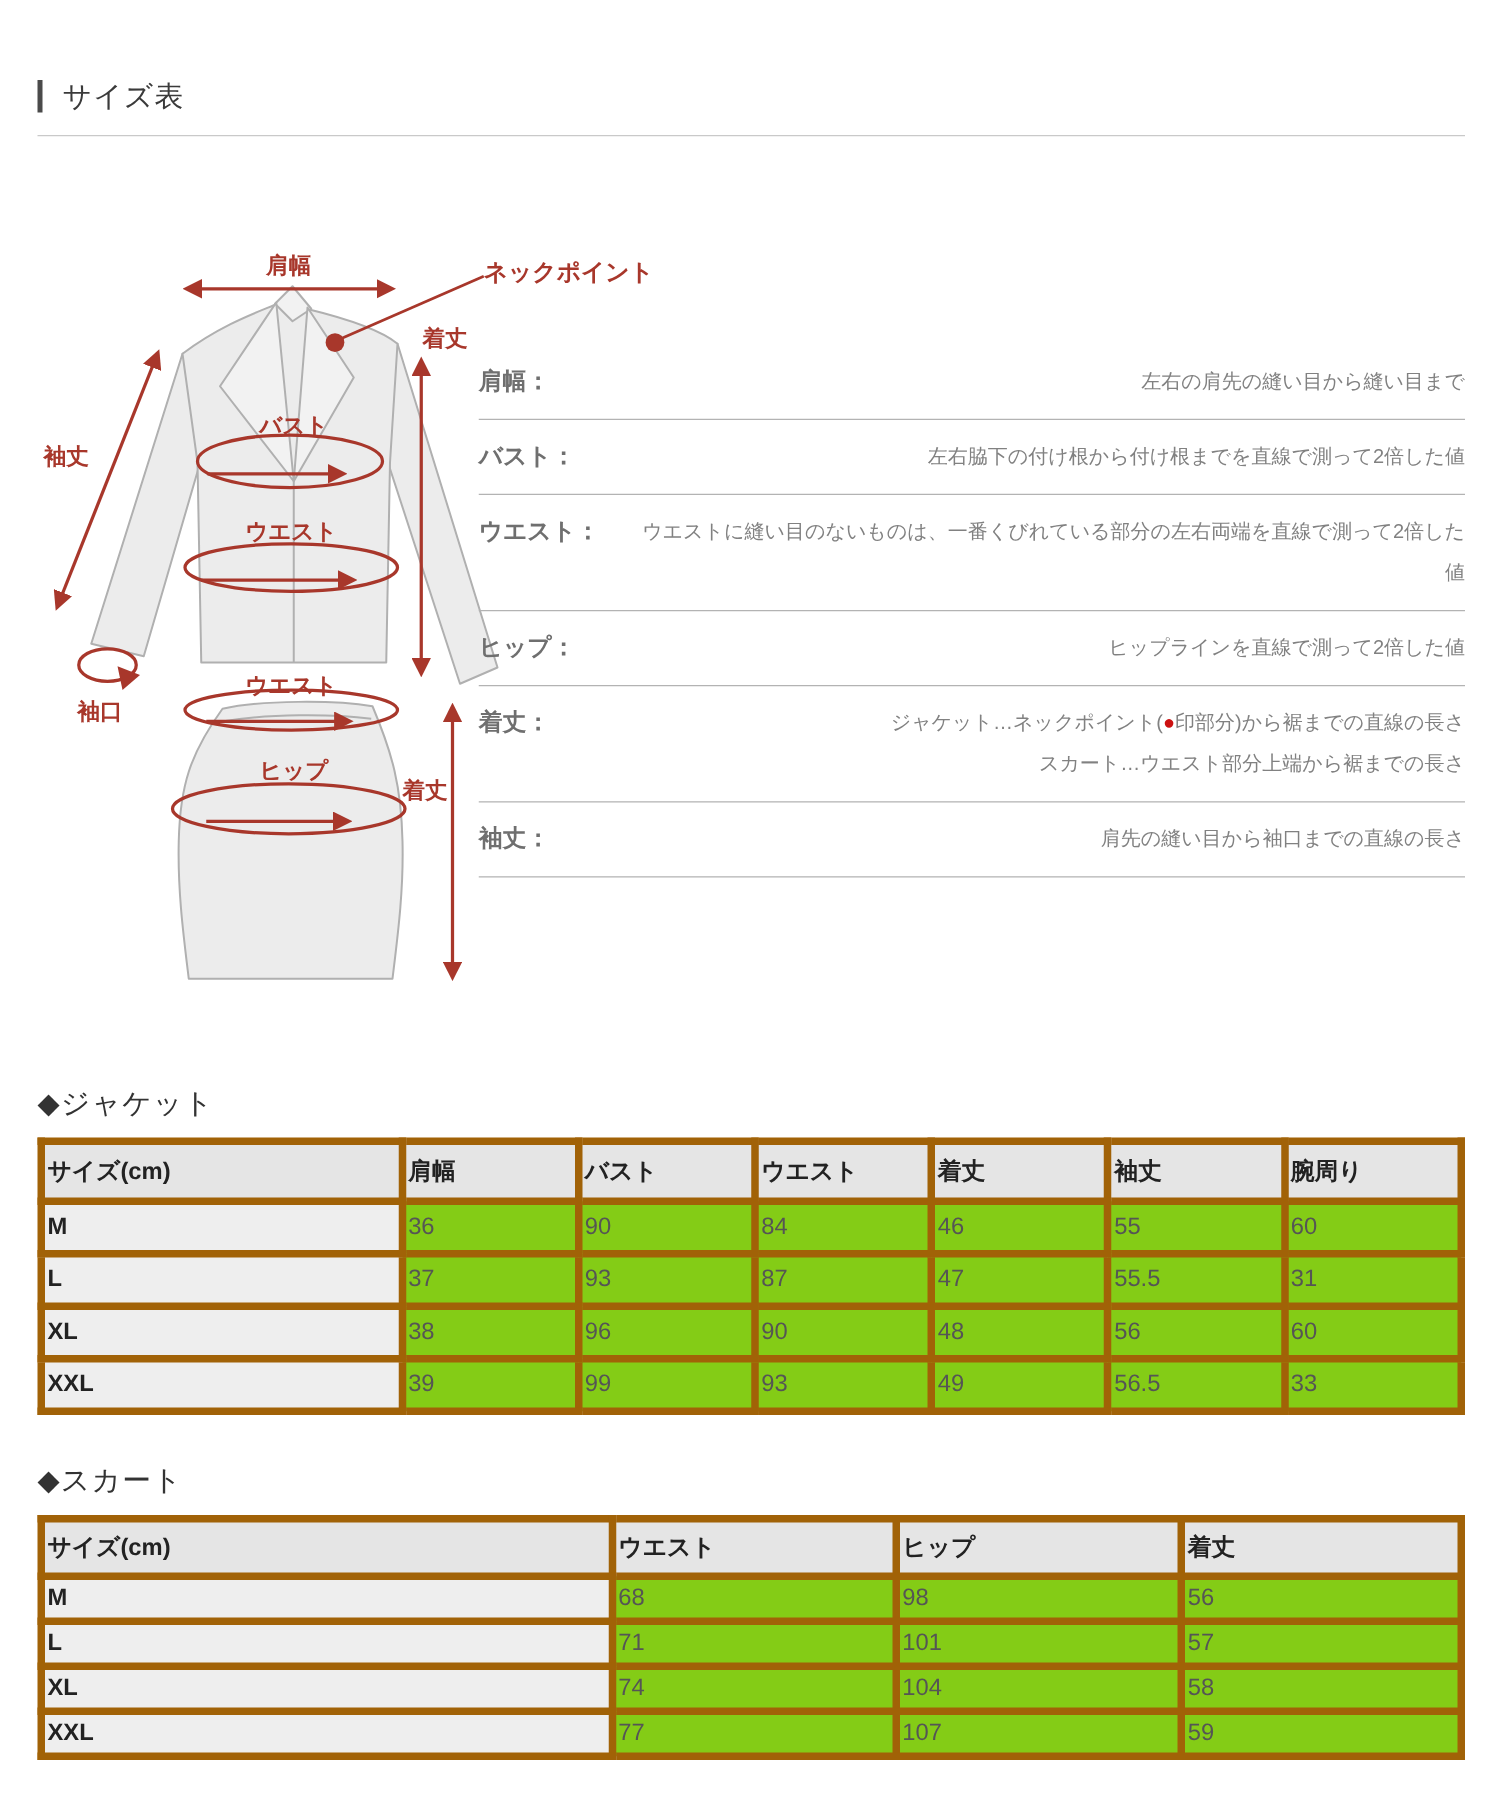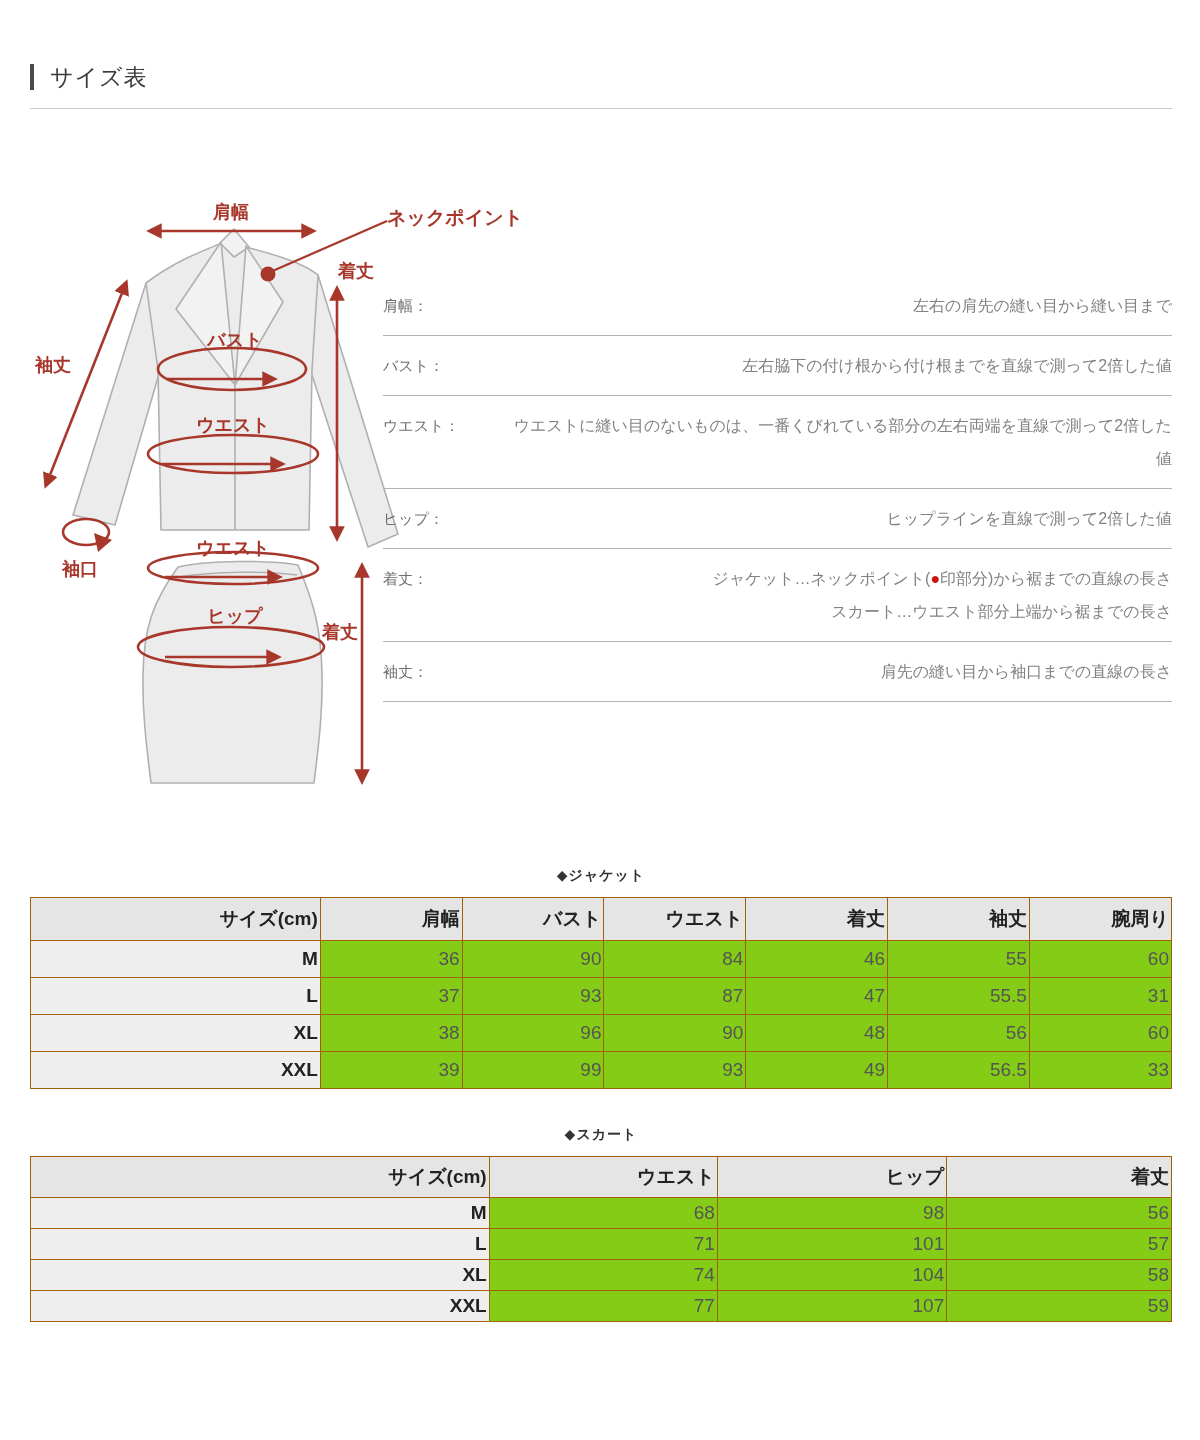--- a/index.html
+++ b/index.html
@@ -21,35 +21,35 @@
   .diagram-section{position:relative;margin-top:76px;height:632px;}
   .diagram-svg{position:absolute;left:0;top:0;}
   .neck-point-label{
     position:absolute;left:357px;top:20px;color:#a8372b;font-weight:bold;
     font-size:19px;white-space:nowrap;
   }
 
   
   .defs{position:absolute;left:353px;top:91px;right:0;}
   .def-row{display:flex;align-items:flex-start;border-bottom:1px solid #b3b3b3;padding:13px 0;}
-  .def-term{width:118px;flex:none;font-weight:normal;color:#6f6f6f;font-size:15px;line-height:33px;}
+  .def-term{width:118px;flex:none;font-weight:bold;color:#6f6f6f;font-size:19px;line-height:33px;}
   .def-desc{flex:1;color:#818181;font-size:16px;line-height:33px;text-align:right;}
   .def-line{display:block;}
   .inline-dot{color:#cc1111;}
 
   
-  .section-heading{font-size:14px;color:#333;margin:0 0 12px 0;font-weight:bold;letter-spacing:1px;text-align:center;}
+  .section-heading{font-size:23px;color:#333;margin:0 0 12px 0;font-weight:normal;letter-spacing:1px;}
   .jacket-heading{margin-top:50px;}
   .skirt-heading{margin-top:37px;}
   table.size-table{
     width:100%;border-collapse:collapse;table-layout:fixed;
     border:1px solid #b0b0b0;
   }
   table.size-table th,table.size-table td{
-    border:1px solid #a16207;text-align:right;vertical-align:middle;
+    border:6px solid #a16207;text-align:left;vertical-align:middle;
   }
   table.size-table th{
     background:#e5e5e5;color:#222;font-size:19px;font-weight:bold;padding:8px 2px;
   }
   table.size-table td{color:#555;font-size:19px;padding:7px 2px;background:#84cc16;}
   table.size-table td.size-cell{background:#eeeeee;color:#222;font-weight:bold;}
   table.skirt td{padding:4px 2px;}
   table.skirt th{padding:7px 2px;}
 </style>
 </head>

